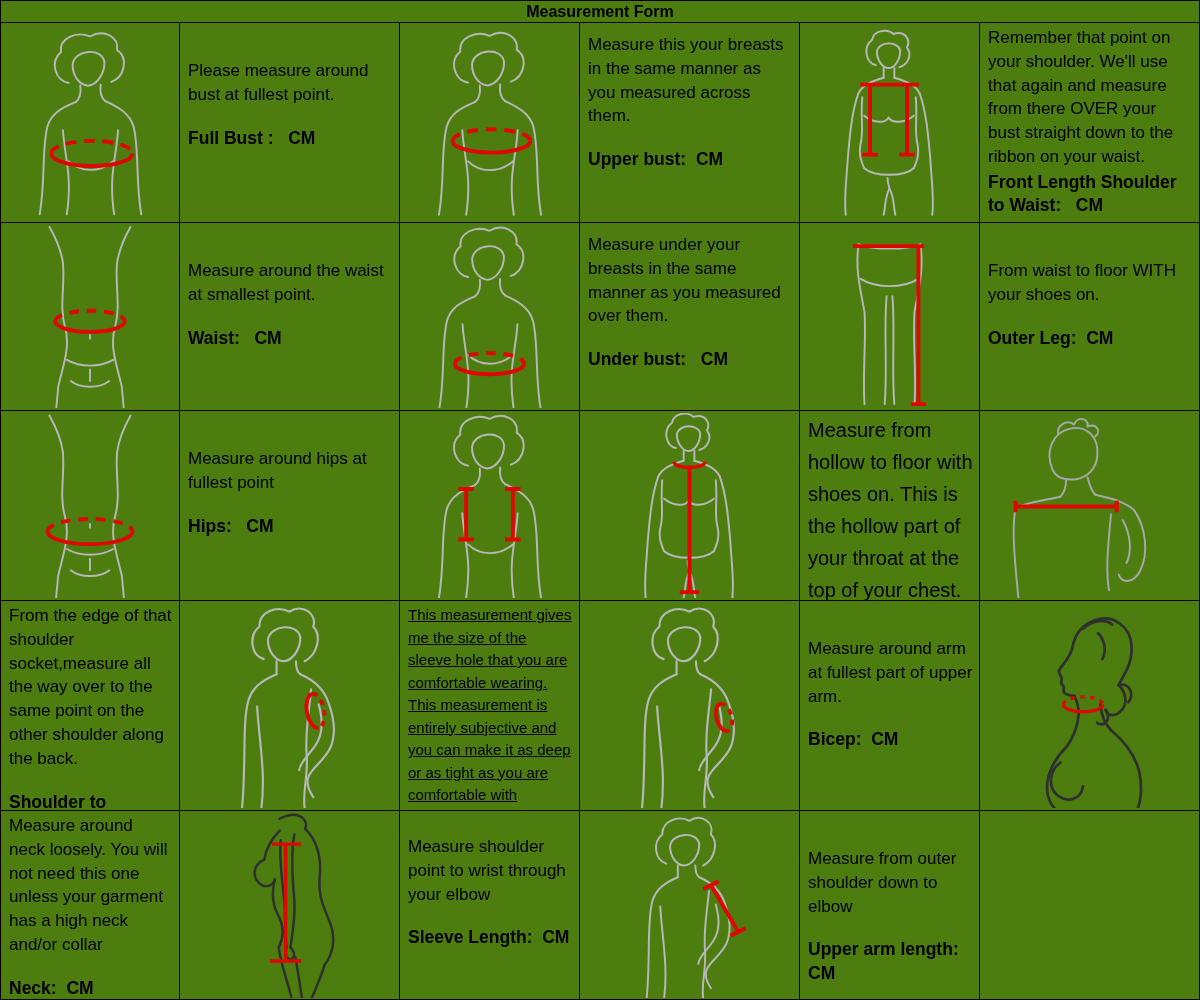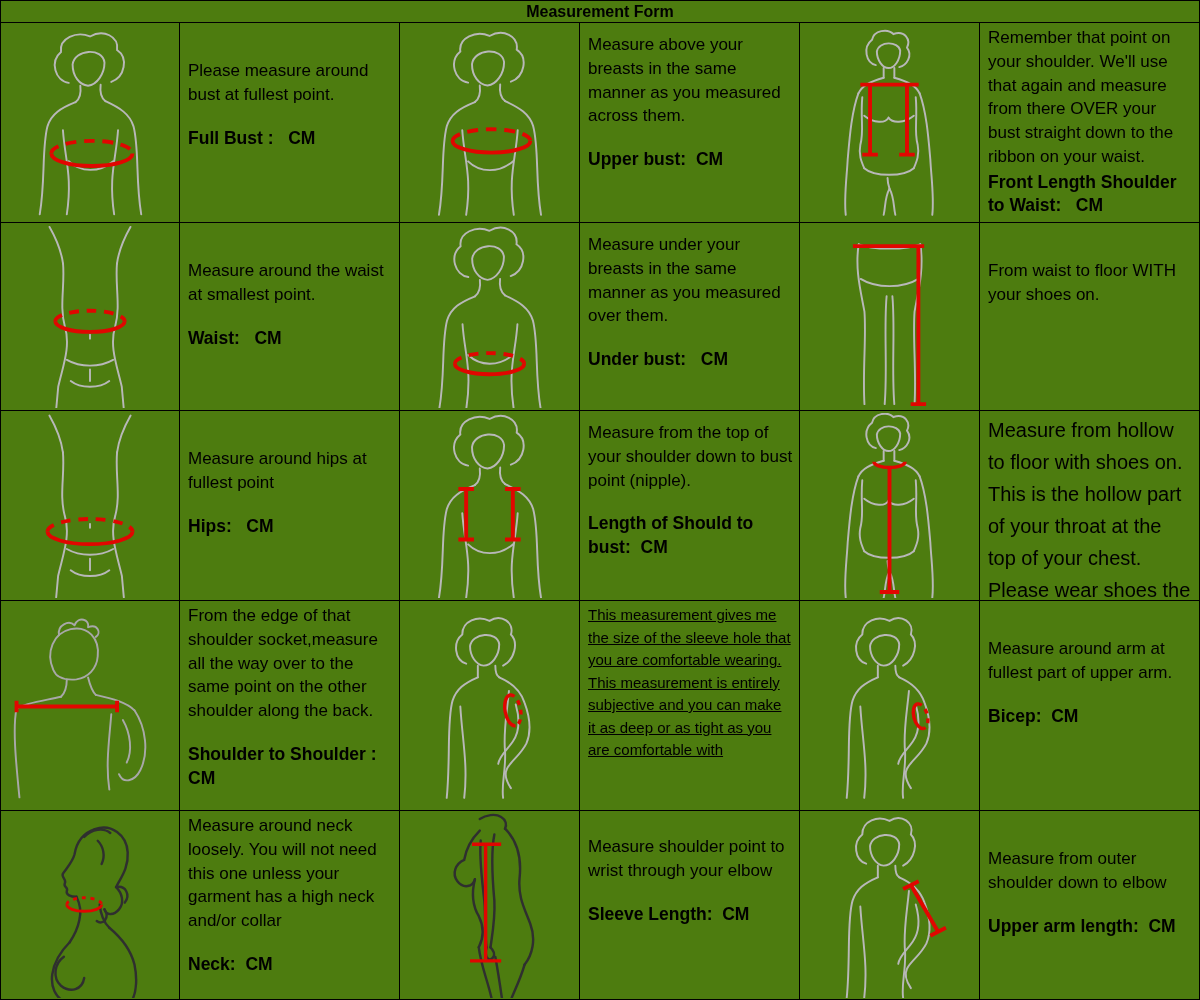--- a/index.html
+++ b/index.html
@@ -169,21 +169,21 @@
     <div class="cell fig">
       <svg viewBox="0 0 180 190">
           <use href="#girl-front"></use>
         <g stroke="#e10600" fill="none" stroke-width="4">
           <path d="M52,114 A40,12 0 0 0 132,114"></path>
           <path d="M52,114 A40,12 0 0 1 132,114" stroke-dasharray="11 8"></path>
         </g>
         </svg>
     </div>
     <div class="cell txt">
-      <span class="desc">Measure above your breasts in the same manner as you measured across them.</span>
+      <span class="desc">Measure this your breasts in the same manner as you measured across them.</span>
       <span class="label">Upper bust:  CM</span>
     </div>
     <div class="cell fig">
       <svg viewBox="0 0 180 190">
           <use href="#girl-full"></use>
         <g stroke="#e10600" fill="none" stroke-width="4">
           <path d="M60,56 L120,56 M70,56 L70,128 M108,56 L108,128"></path>
           <path d="M62,128 L78,128 M100,128 L116,128"></path>
         </g>
         </svg>
@@ -222,20 +222,21 @@
     <div class="cell fig">
       <svg viewBox="0 0 180 190">
           <use href="#legs"></use>
         <g stroke="#e10600" fill="none" stroke-width="4">
           <path d="M52,22 L126,22 M120,24 L120,186 M112,186 L128,186"></path>
         </g>
         </svg>
     </div>
     <div class="cell txt pt-lg">
       <span class="desc">From waist to floor WITH your shoes on.</span>
+      <span class="label">Outer Leg:  CM</span>
     </div>
 
     <div class="cell fig">
       <svg viewBox="0 0 180 190">
           <use href="#trunk"></use>
         <g stroke="#e10600" fill="none" stroke-width="4">
           <path d="M46,122 A44,13 0 0 0 134,122"></path>
           <path d="M46,122 A44,13 0 0 1 134,122" stroke-dasharray="10 8"></path>
         </g>
         </svg>
@@ -245,24 +246,20 @@
       <span class="label">Hips:   CM</span>
     </div>
     <div class="cell fig">
       <svg viewBox="0 0 180 190">
           <use href="#girl-front"></use>
         <g stroke="#e10600" fill="none" stroke-width="4">
           <path d="M66,78 L66,130 M114,78 L114,130"></path>
           <path d="M58,78 L74,78 M58,130 L74,130 M106,78 L122,78 M106,130 L122,130"></path>
         </g>
         </svg>
-    </div>
-    <div class="cell txt">
-      <span class="desc">Measure from the top of your shoulder down to bust point (nipple).</span>
-      <span class="label">Length of Should to bust:  CM</span>
     </div>
     <div class="cell fig">
       <svg viewBox="0 0 180 190">
           <use href="#girl-full"></use>
         <g stroke="#e10600" fill="none">
           <path d="M74,50 A16,6 0 0 0 106,50" stroke-width="3.5"></path>
           <path d="M90,54 L90,184 M80,184 L100,184" stroke-width="4"></path>
         </g>
         </svg>
     </div>

